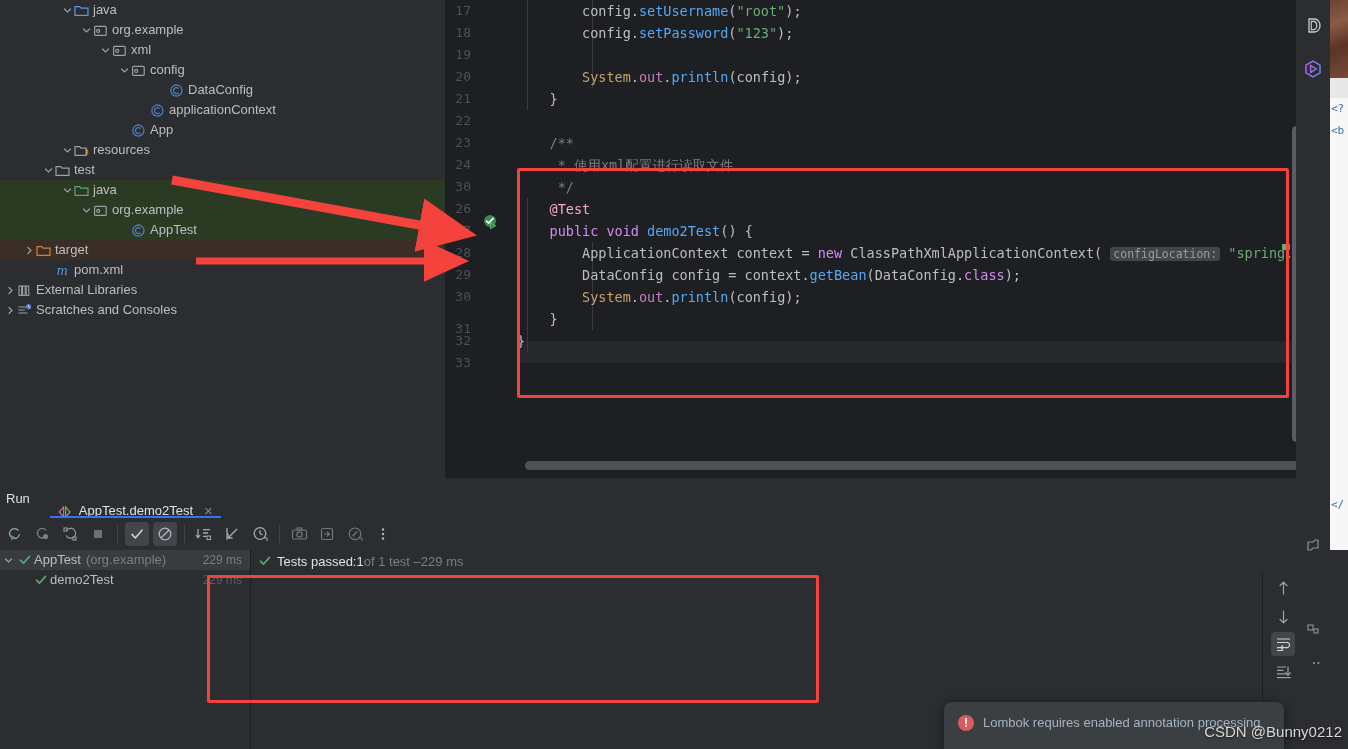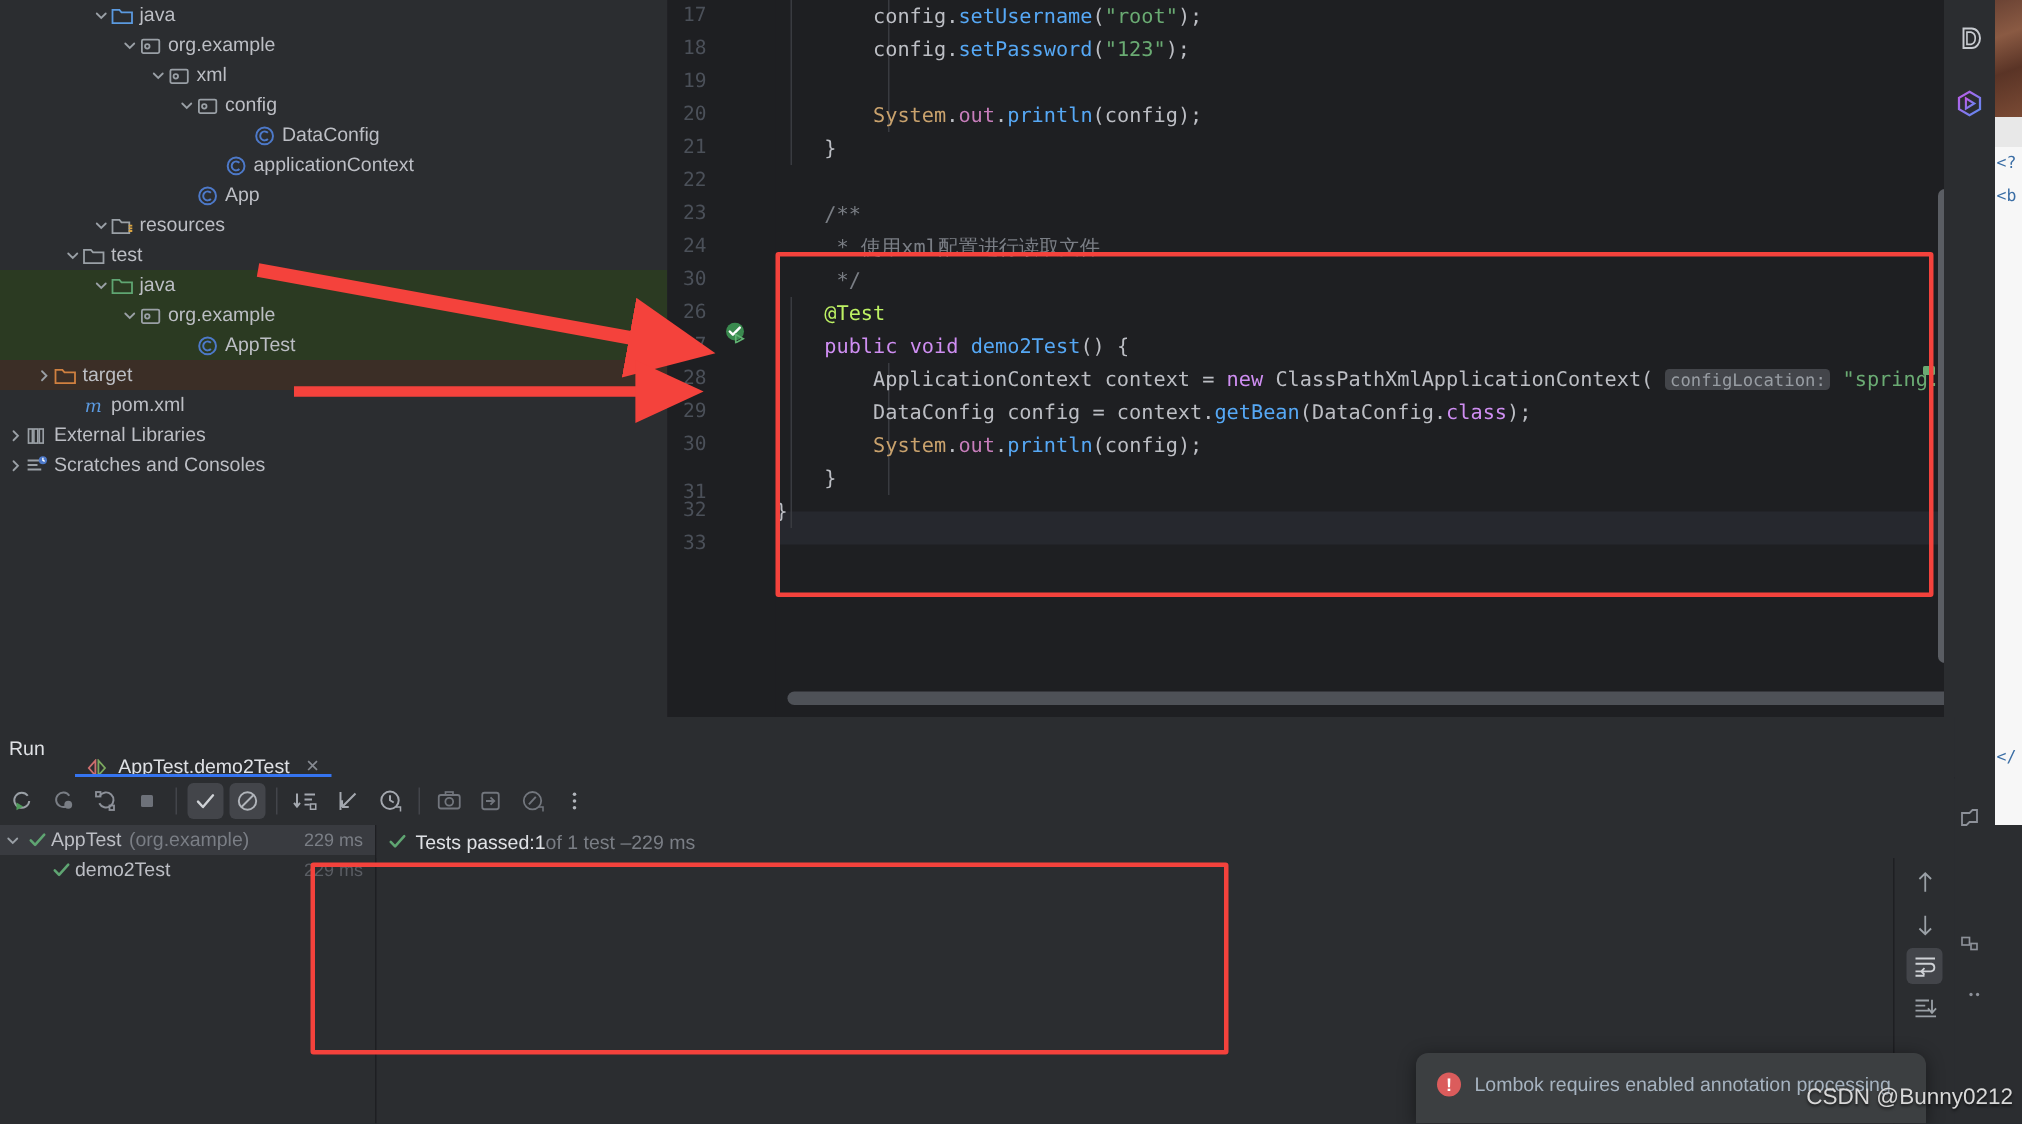--- a/index.html
+++ b/index.html
@@ -38,21 +38,21 @@
   }
   #gutter{position:absolute;left:0;top:0;width:72px;height:478px;background:#1e1f22;}
   .lnum{position:absolute;right:46px;width:30px;text-align:right;height:22px;line-height:22px;
         color:#4b5059;font-size:13px;font-family:"DejaVu Sans Mono",monospace;}
   #code{position:absolute;left:72px;top:0;right:0;bottom:0;overflow:hidden;}
   .cl{position:absolute;left:0;height:22px;line-height:22px;white-space:pre;
       font-family:"DejaVu Sans Mono","Liberation Mono",monospace;font-size:13.5px;color:#bcbec4;}
   .kw{color:#cf8ef2;}
   .str{color:#6aab73;}
   .cmt{color:#7a7e85;}
-  .ann{color:#bef264;}
+  .ann{color:#f9a8d4;}
   .mth{color:#56a8f5;}
   .fld{color:#c77dbb;}
   .stat{color:#c9a26d;}
   .typ{color:#bcbec4;}
   .hint{background:#43454a;color:#989da3;border-radius:3px;padding:0 3px;font-size:11.5px;}
   .indentguide{position:absolute;width:1px;background:#393b40;}
   .curline{position:absolute;left:0;right:0;height:22px;background:#26282e;}
 
   
   #v-scroll{position:absolute;right:2px;top:126px;width:9px;height:316px;background:#5a5d63;border-radius:5px;}

